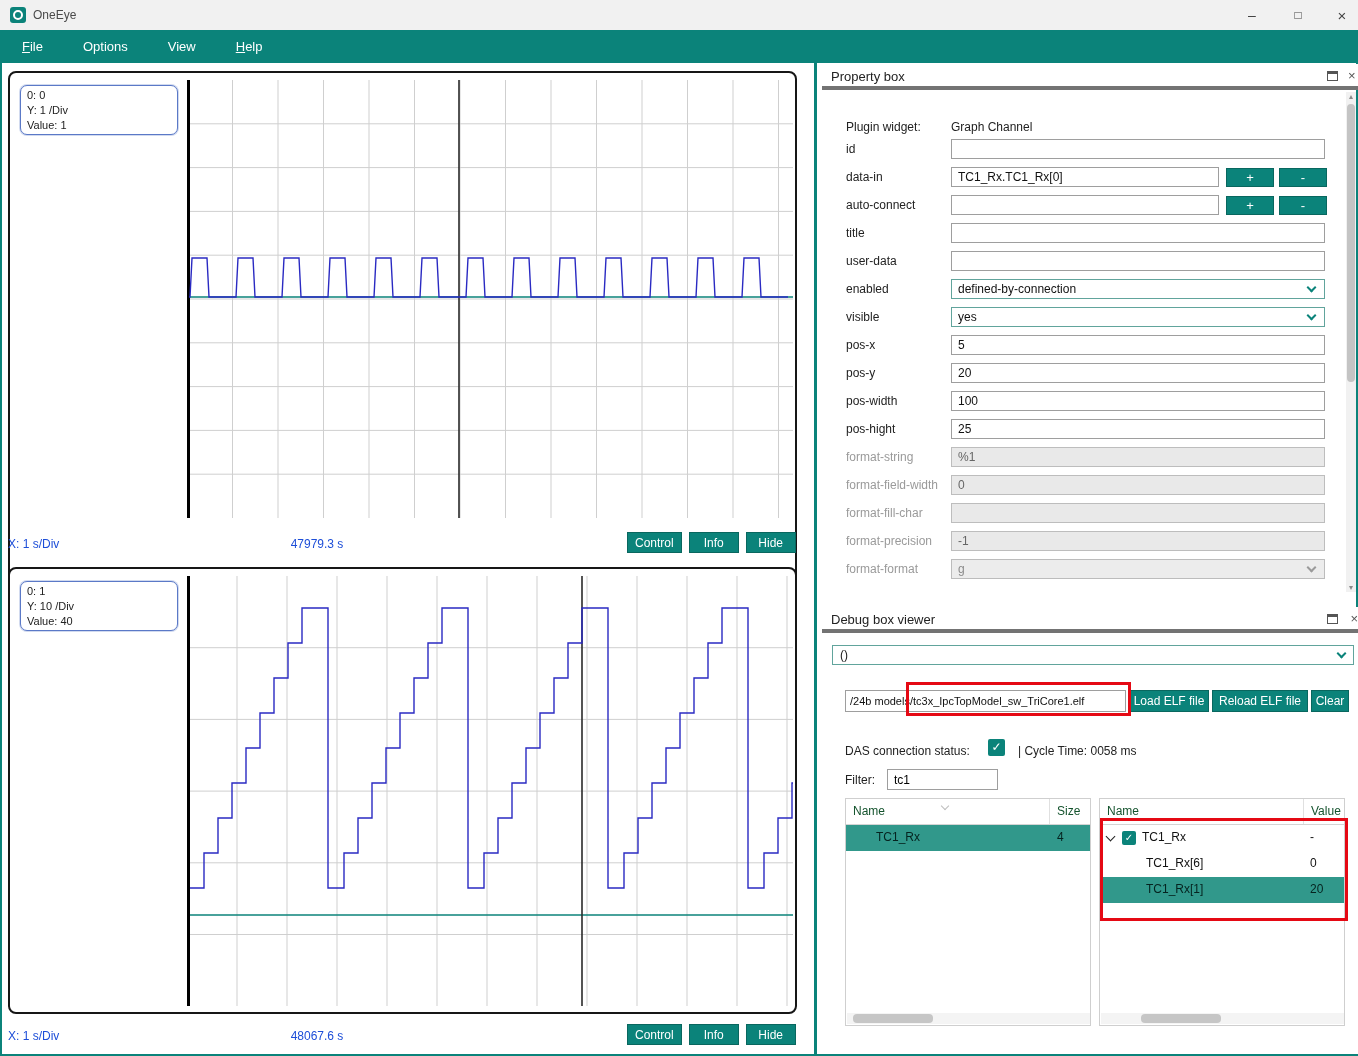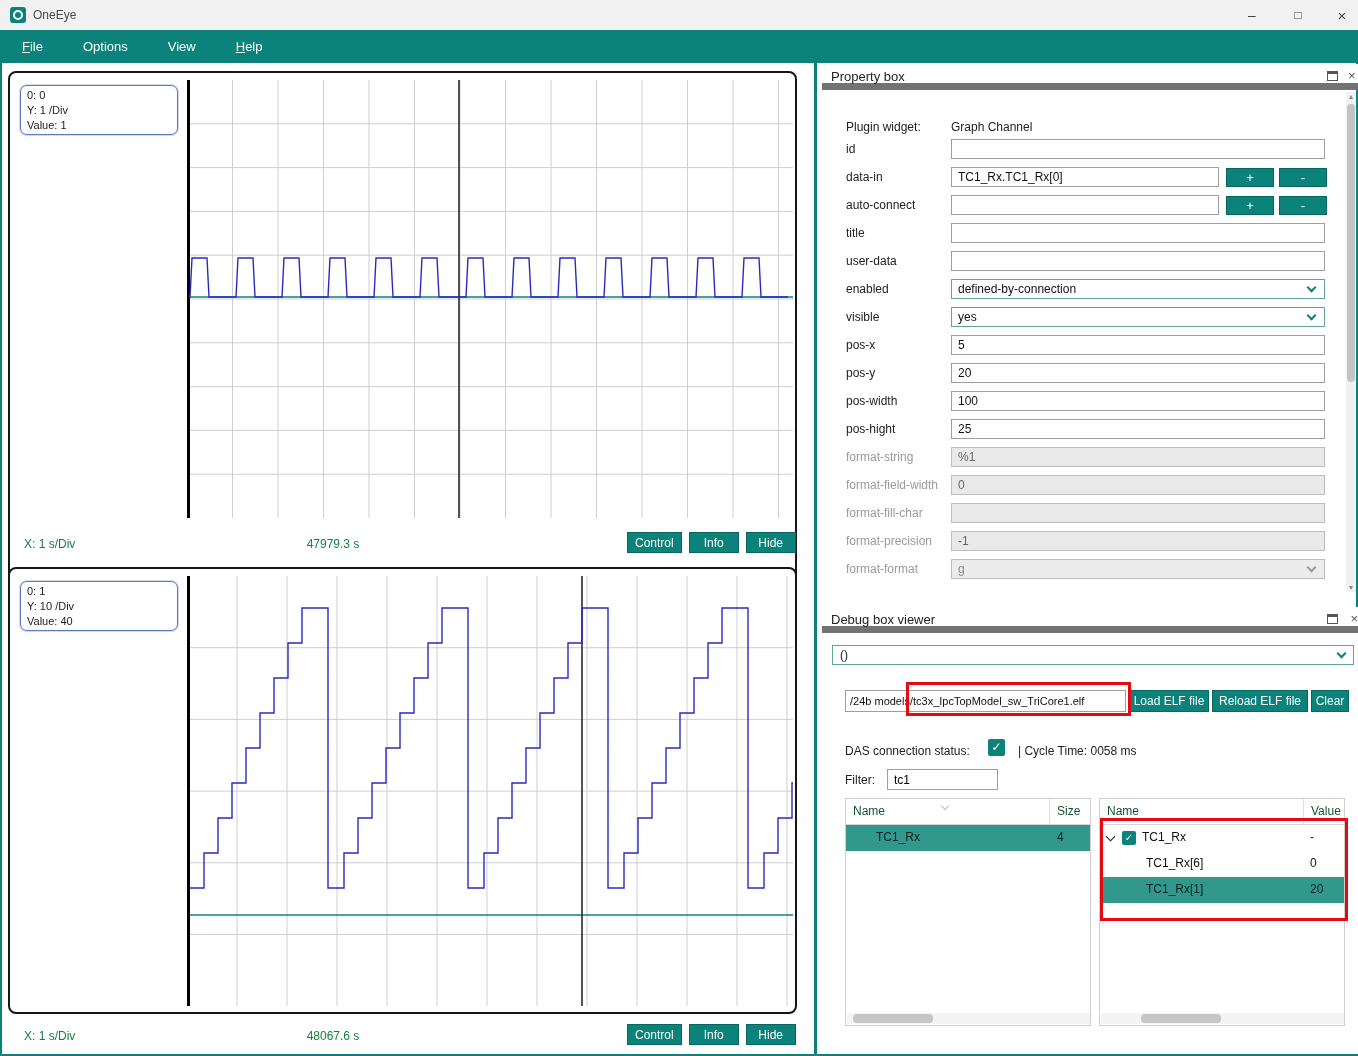--- a/index.html
+++ b/index.html
@@ -27,26 +27,26 @@
   .edge.r { left:1356px; top:63px; width:2px; height:993px; }
   .edge.b { left:0; top:1054px; width:1358px; height:2px; }
   .splitter { position:absolute; left:814px; top:63px; width:3px; height:991px; background:#0b837a; }
 
   
   .scope { position:absolute; left:8px; width:789px; border:2px solid #161616; border-radius:8px; background:#fff; }
   .scope.s1 { top:71px; height:548px; }
   .scope.s2 { top:567px; height:447px; }
   .infobox { position:absolute; left:10px; top:12px; width:158px; height:50px; border:1px solid #5b79c7; box-shadow:0 0 0 1px rgba(91,121,199,.28); border-radius:7px; padding:2px 6px; font-size:11px; line-height:15px; color:#222; background:#fff; }
   .plot { position:absolute; left:177px; top:7px; }
-  .footer-lbl { position:absolute; font-size:12px; color:#15803d;margin-left:16px; }
+  .footer-lbl { position:absolute; font-size:12px; color:#1d4ed8; }
   .scope-btns { position:absolute; display:flex; gap:7px; }
   .scope-btn { min-width:50px; height:21px; padding:0 7px; background:#0b837a; color:#fff; border:1px solid #09675f; font-family:inherit; font-size:12px; display:flex; align-items:center; justify-content:center; }
 
   
-  .dock-header { position:absolute; left:822px; width:536px; height:26px; background:#fff; border-bottom:7px solid #737373; }
+  .dock-header { position:absolute; left:822px; width:536px; height:26px; background:#fff; border-bottom:4px solid #737373; }
   .dock-header.h1 { top:64px; } .dock-header.h2 { top:607px;text-align:right; }
   .dock-title { position:absolute; left:9px; top:5px; font-size:13px; color:#222; }
   .float-ic { position:absolute; right:20px; top:7px; width:11px; height:10px; border:1px solid #555; border-top:3px solid #555; }
   .dock-x { position:absolute; right:0px; top:4px; color:#555; font-size:13px; width:10px; overflow:hidden; }
 
   
   .prop-area { position:absolute; left:822px; top:90px; width:526px; height:517px; overflow:hidden; background:#fff; }
   .prop-row { position:absolute; left:0; width:526px; height:22px; }
   .prop-label { position:absolute; left:24px; top:3px; color:#222; white-space:nowrap; }
   .prop-label.dim { color:#9a9a9a; }

